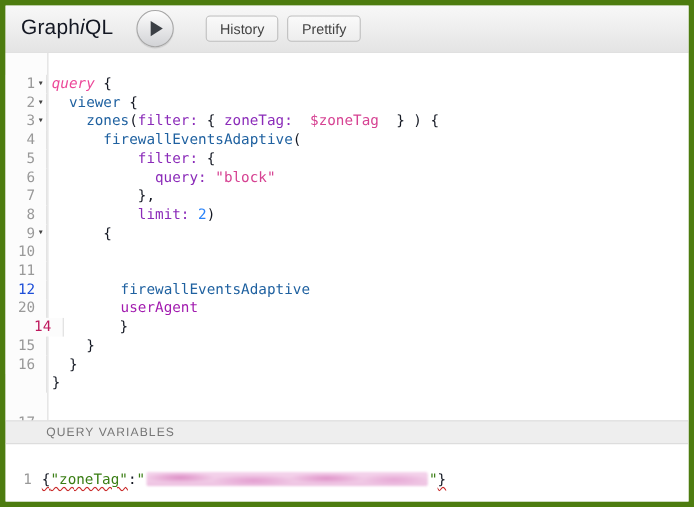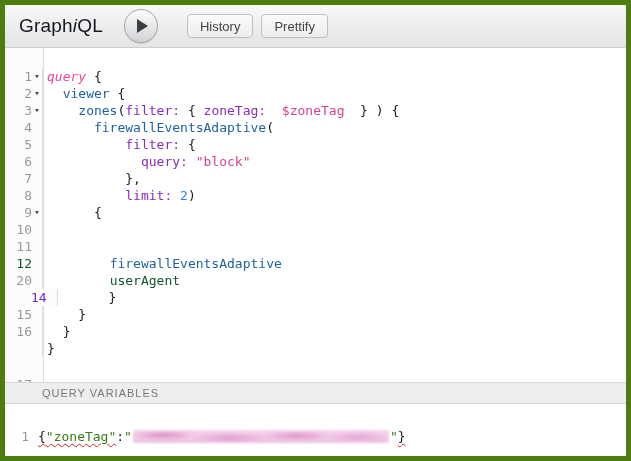--- a/index.html
+++ b/index.html
@@ -152,23 +152,23 @@
       <div class="code-line"><span class="ln-num" style="color: rgb(153, 153, 153);">2</span><span class="fold-col">▾</span><span class="code-text"><span style="color: rgb(20, 24, 35);">  </span><span style="color: rgb(31, 97, 160);">viewer</span><span style="color: rgb(20, 24, 35);"> {</span></span></div>
       <div class="code-line"><span class="ln-num" style="color: rgb(153, 153, 153);">3</span><span class="fold-col">▾</span><span class="code-text"><span style="color: rgb(20, 24, 35);">    </span><span style="color: rgb(31, 97, 160);">zones</span><span style="color: rgb(20, 24, 35);">(</span><span style="color: rgb(139, 43, 185);">filter:</span><span style="color: rgb(20, 24, 35);"> { </span><span style="color: rgb(139, 43, 185);">zoneTag:</span><span style="color: rgb(20, 24, 35);">  </span><span style="color: rgb(214, 66, 146);">$zoneTag</span><span style="color: rgb(20, 24, 35);">  } ) {</span></span></div>
       <div class="code-line"><span class="ln-num" style="color: rgb(153, 153, 153);">4</span><span class="fold-col"></span><span class="code-text"><span style="color: rgb(20, 24, 35);">      </span><span style="color: rgb(31, 97, 160);">firewallEventsAdaptive</span><span style="color: rgb(20, 24, 35);">(</span></span></div>
       <div class="code-line"><span class="ln-num" style="color: rgb(153, 153, 153);">5</span><span class="fold-col"></span><span class="code-text"><span style="color: rgb(20, 24, 35);">          </span><span style="color: rgb(139, 43, 185);">filter:</span><span style="color: rgb(20, 24, 35);"> {</span></span></div>
       <div class="code-line"><span class="ln-num" style="color: rgb(153, 153, 153);">6</span><span class="fold-col"></span><span class="code-text"><span style="color: rgb(20, 24, 35);">            </span><span style="color: rgb(139, 43, 185);">query:</span><span style="color: rgb(20, 24, 35);"> </span><span style="color: rgb(214, 66, 146);">"block"</span></span></div>
       <div class="code-line"><span class="ln-num" style="color: rgb(153, 153, 153);">7</span><span class="fold-col"></span><span class="code-text"><span style="color: rgb(20, 24, 35);">          },</span></span></div>
       <div class="code-line"><span class="ln-num" style="color: rgb(153, 153, 153);">8</span><span class="fold-col"></span><span class="code-text"><span style="color: rgb(20, 24, 35);">          </span><span style="color: rgb(139, 43, 185);">limit:</span><span style="color: rgb(20, 24, 35);"> </span><span style="color: rgb(40, 130, 249);">2</span><span style="color: rgb(20, 24, 35);">)</span></span></div>
       <div class="code-line"><span class="ln-num" style="color: rgb(153, 153, 153);">9</span><span class="fold-col">▾</span><span class="code-text"><span style="color: rgb(20, 24, 35);">      {</span></span></div>
       <div class="code-line"><span class="ln-num" style="color: rgb(153, 153, 153);">10</span><span class="fold-col"></span></div>
       <div class="code-line"><span class="ln-num" style="color: rgb(153, 153, 153);">11</span><span class="fold-col"></span></div>
-      <div class="code-line"><span class="ln-num" style="color: #14532d;">12</span><span class="fold-col"></span><span class="code-text"><span style="color: rgb(20, 24, 35);">        </span><span style="color: rgb(31, 97, 160);">firewallEventsAdaptive</span></span></div>
-      <div class="code-line"><span class="ln-num" style="color: rgb(153, 153, 153);">20</span><span class="fold-col"></span><span class="code-text"><span style="color: rgb(20, 24, 35);">        </span><span style="color: #14532d;">userAgent</span></span></div>
-      <div class="code-line"><span class="ln-num" style="color: #6d28d9; padding-left: 26px;">14</span><span class="fold-col"></span><span class="code-text"><span style="color: rgb(20, 24, 35);">      }</span></span></div>
+      <div class="code-line"><span class="ln-num" style="color: #1d4ed8;">12</span><span class="fold-col"></span><span class="code-text"><span style="color: rgb(20, 24, 35);">        </span><span style="color: rgb(31, 97, 160);">firewallEventsAdaptive</span></span></div>
+      <div class="code-line"><span class="ln-num" style="color: rgb(153, 153, 153);">20</span><span class="fold-col"></span><span class="code-text"><span style="color: rgb(20, 24, 35);">        </span><span style="color: #a21caf;">userAgent</span></span></div>
+      <div class="code-line"><span class="ln-num" style="color: #be185d; padding-left: 26px;">14</span><span class="fold-col"></span><span class="code-text"><span style="color: rgb(20, 24, 35);">      }</span></span></div>
       <div class="code-line"><span class="ln-num" style="color: rgb(153, 153, 153);">15</span><span class="fold-col"></span><span class="code-text"><span style="color: rgb(20, 24, 35);">    }</span></span></div>
       <div class="code-line"><span class="ln-num" style="color: rgb(153, 153, 153);">16</span><span class="fold-col"></span><span class="code-text"><span style="color: rgb(20, 24, 35);">  }</span></span></div>
       <div class="code-line"><span class="ln-num" style="color: rgb(153, 153, 153); margin-top: 36px;">17</span><span class="fold-col"></span><span class="code-text"><span style="color: rgb(20, 24, 35);">}</span></span></div>
     </div>
 
   <div class="var-title">
     <span>QUERY VARIABLES</span>
   </div>
 
   <div class="var-editor">

